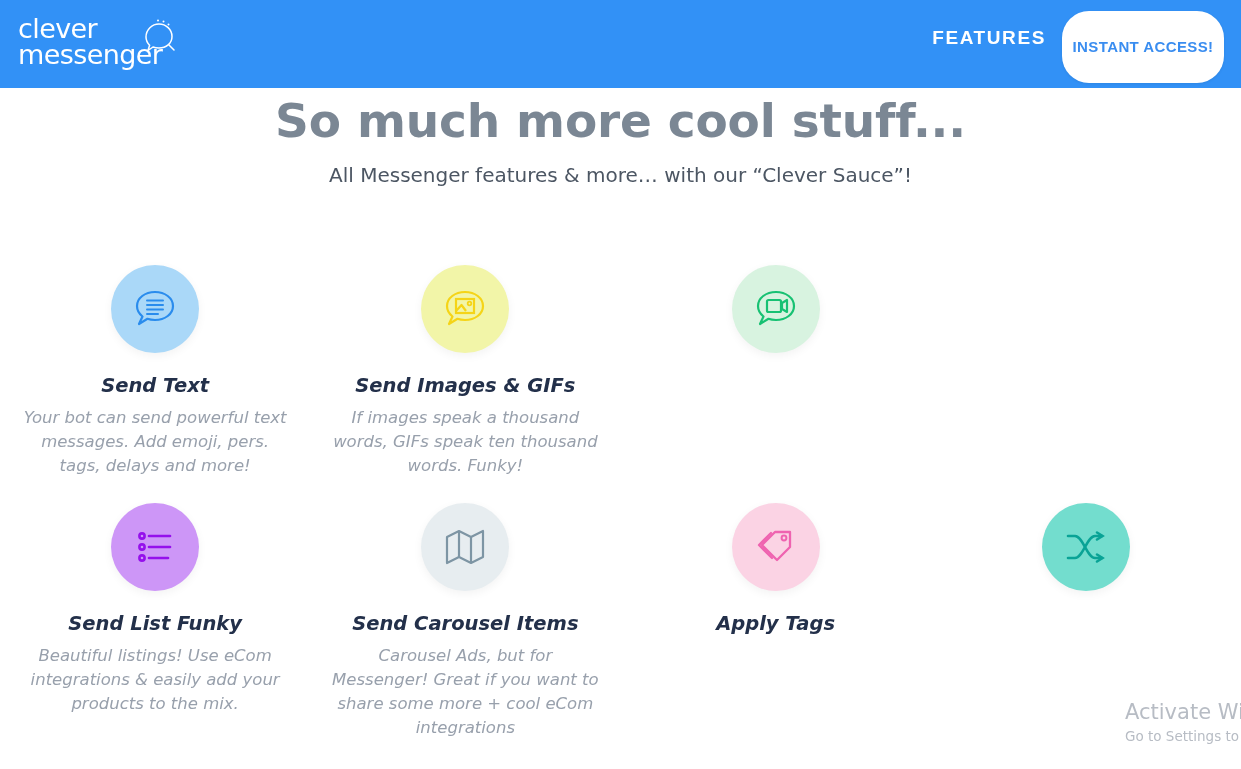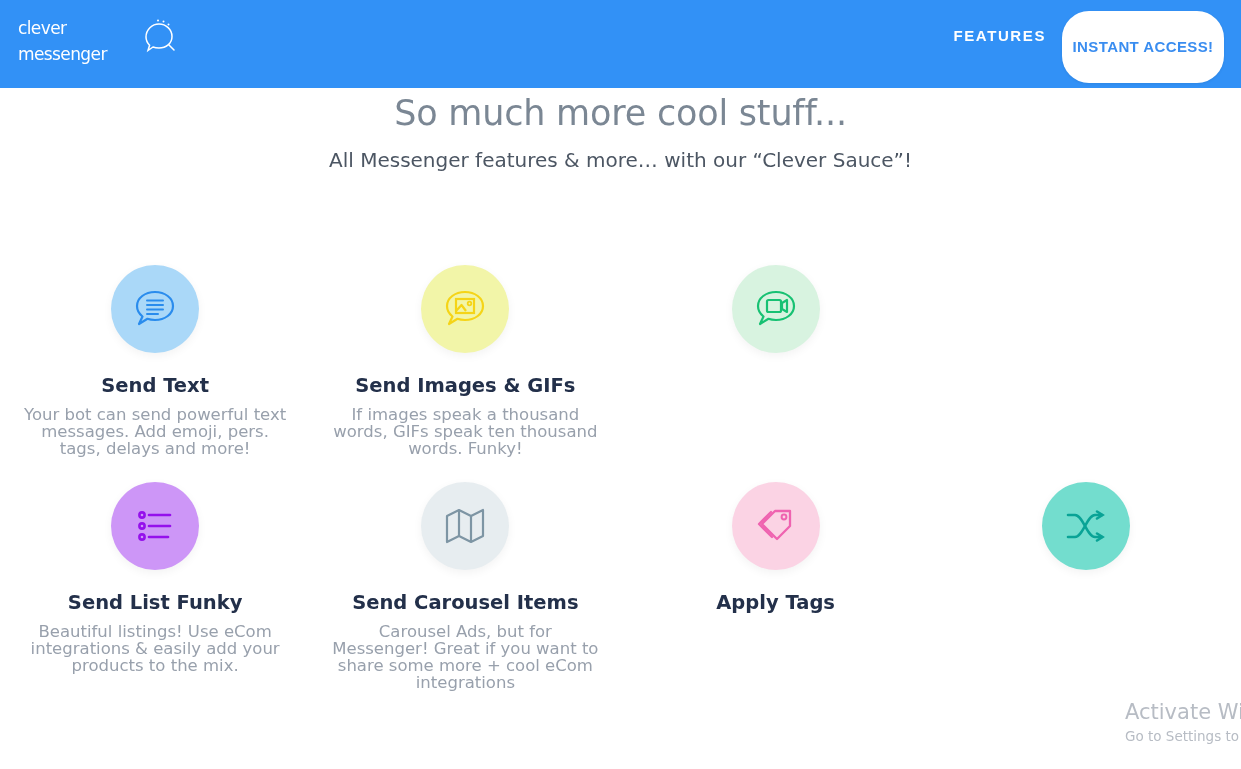--- a/index.html
+++ b/index.html
@@ -59,36 +59,36 @@
   }
   .logo {
     position: absolute;
     left: 18px; top: 16px;
     width: 170px; height: 56px;
     color: #fff;
   }
   .logo-text {
     font-family: "DejaVu Sans", sans-serif;
     font-weight: 400;
-    font-size: 17px;
+    font-size: 27px;
     line-height: 25.5px;
     letter-spacing: -0.6px;
     white-space: pre-line;
     color: #ffffff;
   }
   .logo-bubble {
     position: absolute;
     left: 122px; top: 3px;
     width: 36px; height: 34px;
   }
   .nav-features {
     position: absolute;
     right: 195px; top: 27px;
     color: #ffffff;
-    font-size: 15px;
+    font-size: 19px;
     font-weight: 600;
     letter-spacing: 1.6px;
   }
   .instant-access {
     position: absolute;
     right: 17px; top: 11px;
     width: 162px; height: 72px;
     background: #ffffff;
     border-radius: 27px;
     color: #3a8df0;
@@ -100,39 +100,40 @@
     border: none;
     cursor: pointer;
     font-family: "Liberation Sans", sans-serif;
     box-shadow: 0 1px 3px rgba(0,0,0,.08);
   }
 
   
   .section-head { position: absolute; left: 0; top: 88px; width: 1241px; text-align: center; }
   .section-title {
     font-family: "DejaVu Sans", sans-serif;
-    font-weight: 400;
-    font-size: 35px;
+    font-weight: 700;
+    font-size: 47px;
     color: #7b8794;
     letter-spacing: -0.2px;
     padding-top: 5px;
   }
   .section-sub {
     margin-top: 15px;
     font-size: 20px;
     color: #4c5663;
     font-family: "DejaVu Sans", sans-serif;
     font-weight: 400;
   }
 
   
   .grid {
     position: absolute;
     left: 0; top: 240px;
     width: 1187px;
+    font-style: italic;
   }
   .row { display: flex; width: 1241px; }
   .card {
     width: 310.25px;
     padding: 0 20px;
     text-align: center;
   }
   .row2 .card { margin-top: 0; }
 
   .icon-wrap {
@@ -147,21 +148,21 @@
   .card-title {
     margin-top: 21px;
     font-size: 19.5px;
     font-weight: 700;
     color: #23304a;
     font-family: "DejaVu Sans", sans-serif;
   }
   .card-desc {
     margin-top: 9px;
     font-size: 16.5px;
-    line-height: 17px;
+    line-height: 24px;
     color: #98a0ac;
     font-family: "DejaVu Sans", sans-serif;
   }
 
   
   .watermark {
     position: absolute;
     left: 1125px; top: 700px;
     width: 260px;
     z-index: 3;

